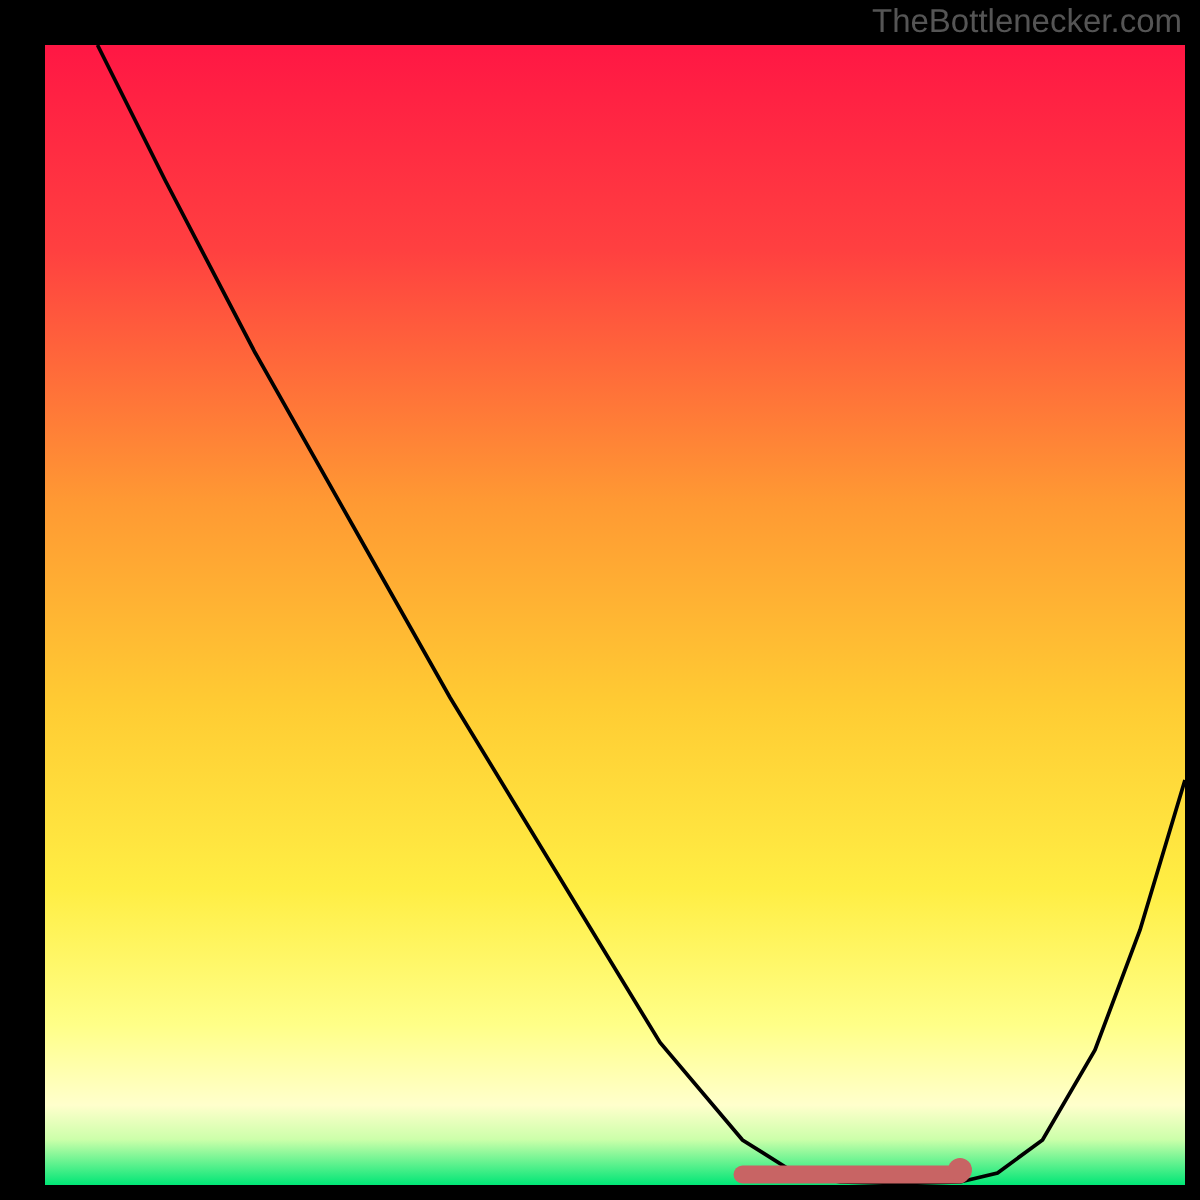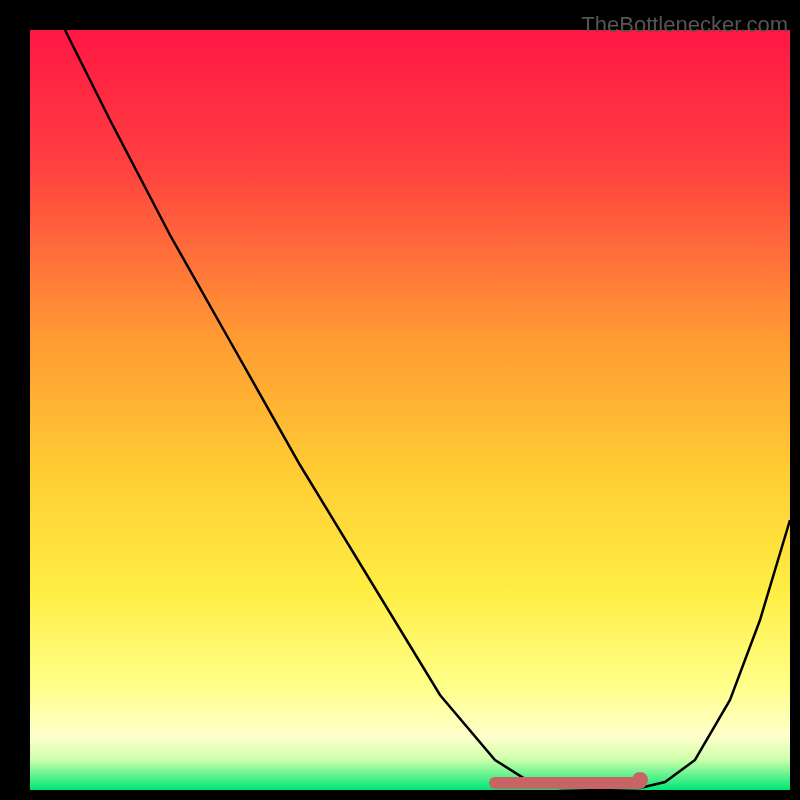--- a/index.html
+++ b/index.html
@@ -13,21 +13,21 @@
   }
   .chart-container {
     position: absolute;
     top: 0;
     left: 0;
     width: 800px;
     height: 800px;
   }
   .watermark {
     position: absolute;
-    top: 12px;
+    top: 1px;
     right: 12px;
     color: #555;
     font-size: 22px;
     font-weight: 500;
     z-index: 10;
   }
 </style>
 </head>
 <body>
 

